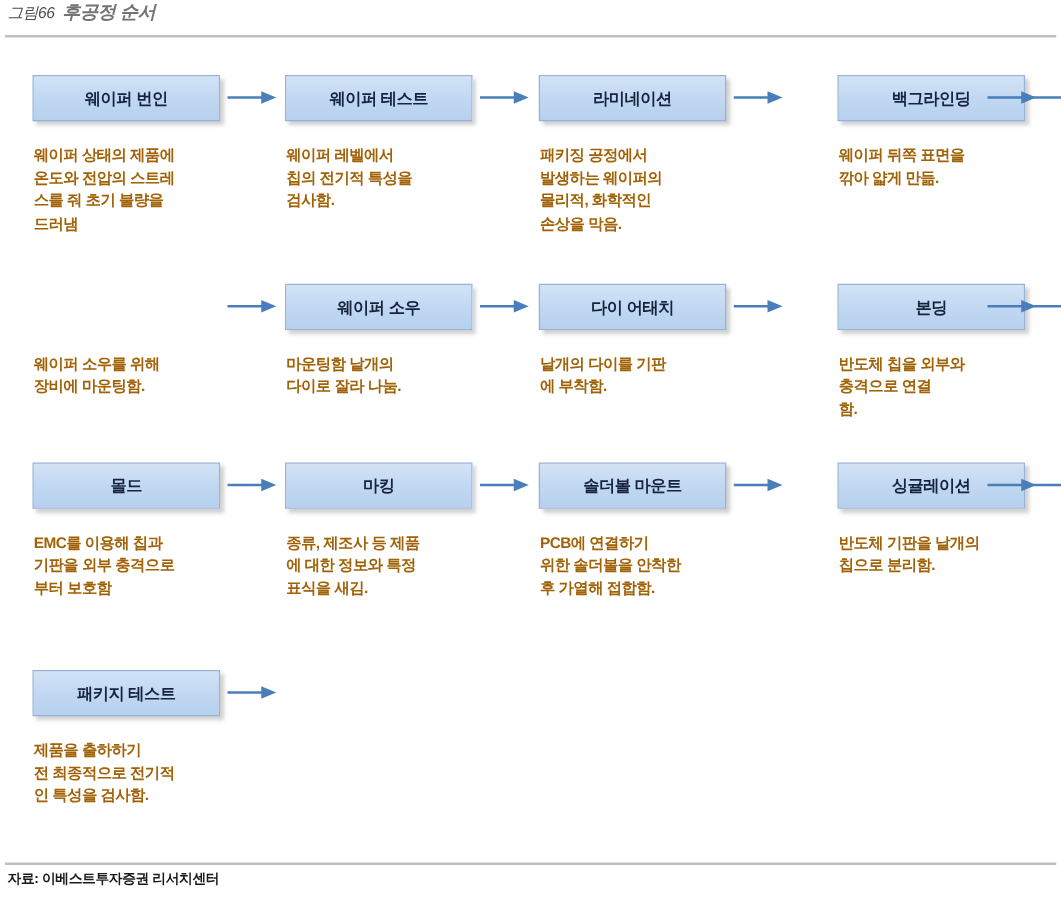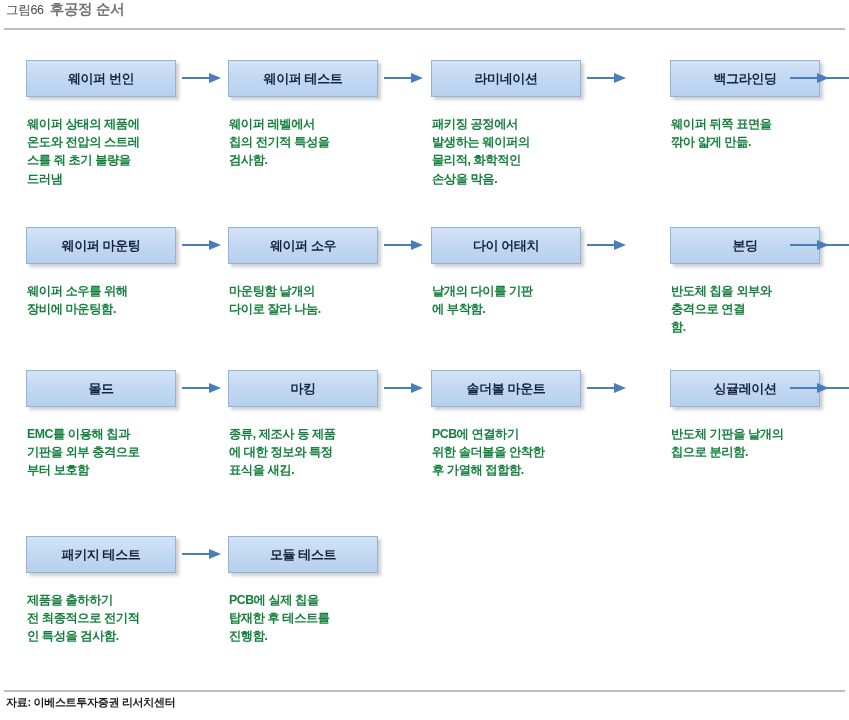--- a/index.html
+++ b/index.html
@@ -18,20 +18,21 @@
 
   
   .fig-header {
     position: absolute;
     left: 0;
     top: 0;
     width: 762px;
     height: 32px;
     box-sizing: border-box;
     padding-left: 6px;
+    font-style: italic;
   }
   .fig-header .hdr-line {
     display: flex;
     align-items: baseline;
     gap: 6px;
     height: 26px;
   }
   .fig-number {
     font-size: 12.5px;
     font-weight: 400;
@@ -127,21 +128,21 @@
     border-left: 12px solid #4a7ebb;
   }
 
   .node-desc {
     position: absolute;
     left: 1px;
     top: 55px;
     width: 186px;
     font-size: 12.3px;
     font-weight: 700;
-    color: #15803d;
+    color: #a16207;
     line-height: 1.48;
     letter-spacing: -0.45px;
     white-space: pre-line;
   }
 
   
   .ftr-rule {
     position: absolute;
     left: 4px;
     top: 690px;
@@ -221,23 +222,20 @@
         <div class="node-desc">웨이퍼 뒤쪽 표면을
 깎아 얇게 만듦.</div>
       </div>
       <div class="arrow" style="left: 790px; top: 13px;">
         <div class="shaft"></div>
         <div class="head"></div>
       </div>
     </div>
     <div class="flow-row" style="top: 227px;">
       <div class="cell c0">
-        <div class="node-box">
-          <span class="node-label">웨이퍼 마운팅</span>
-        </div>
         <div class="arrow">
           <div class="shaft"></div>
           <div class="head"></div>
         </div>
         <div class="node-desc">웨이퍼 소우를 위해
 장비에 마운팅함.</div>
       </div>
       <div class="cell c1">
         <div class="node-box">
           <span class="node-label">웨이퍼 소우</span>
@@ -336,25 +334,17 @@
           <span class="node-label">패키지 테스트</span>
         </div>
         <div class="arrow">
           <div class="shaft"></div>
           <div class="head"></div>
         </div>
         <div class="node-desc">제품을 출하하기
 전 최종적으로 전기적
 인 특성을 검사함.</div>
       </div>
-      <div class="cell c1">
-        <div class="node-box">
-          <span class="node-label">모듈 테스트</span>
-        </div>
-        <div class="node-desc">PCB에 실제 칩을
-탑재한 후 테스트를
-진행함.</div>
-      </div>
     </div>
   </div>
 
 <div class="ftr-rule"></div>
 <div class="fig-source">자료: 이베스트투자증권 리서치센터</div>
 
 </body></html>

